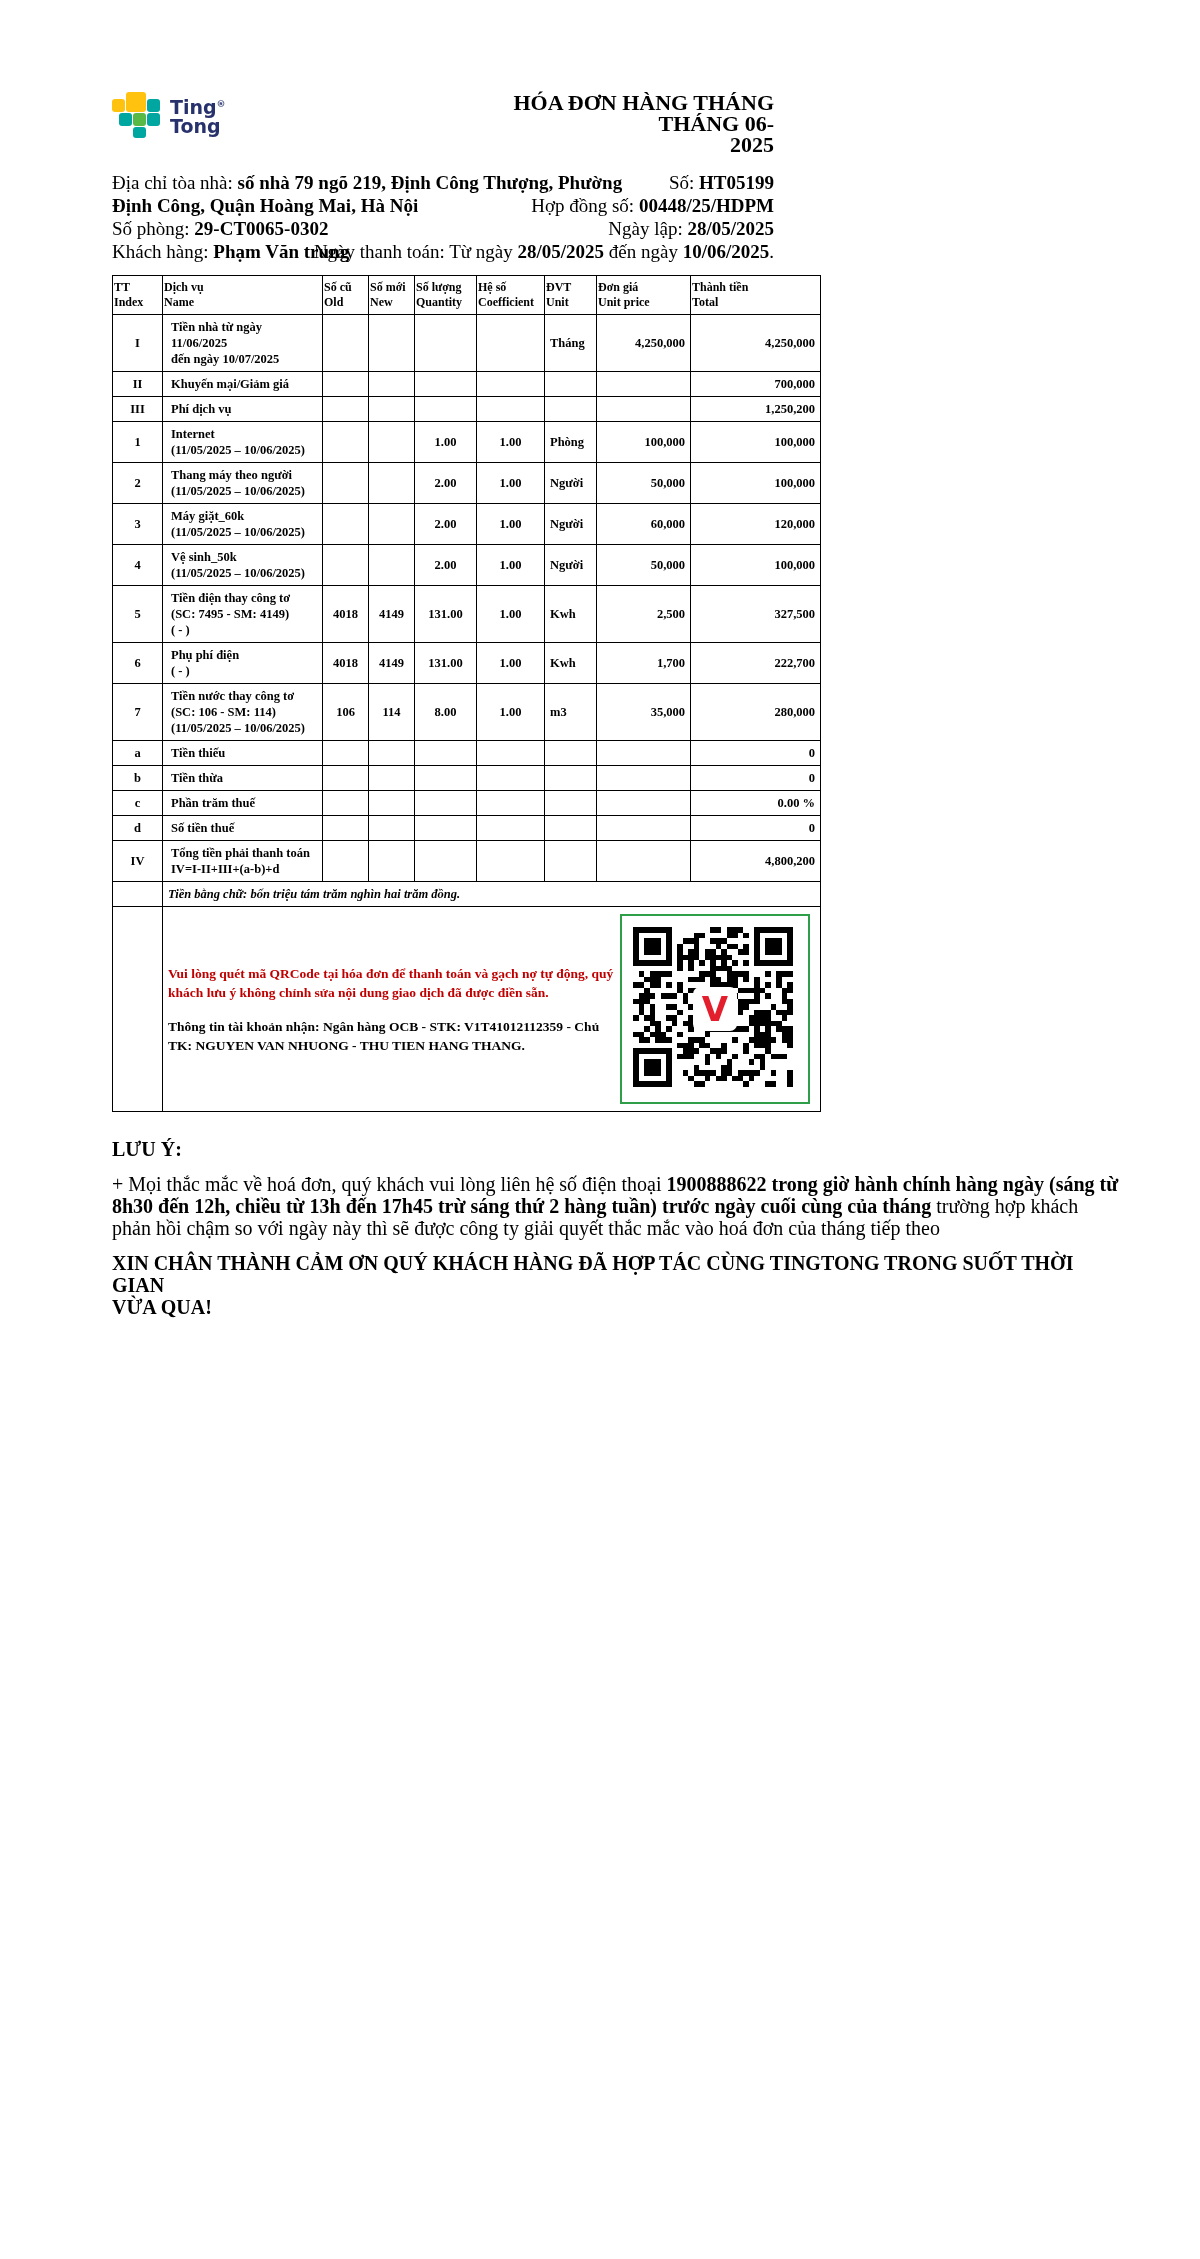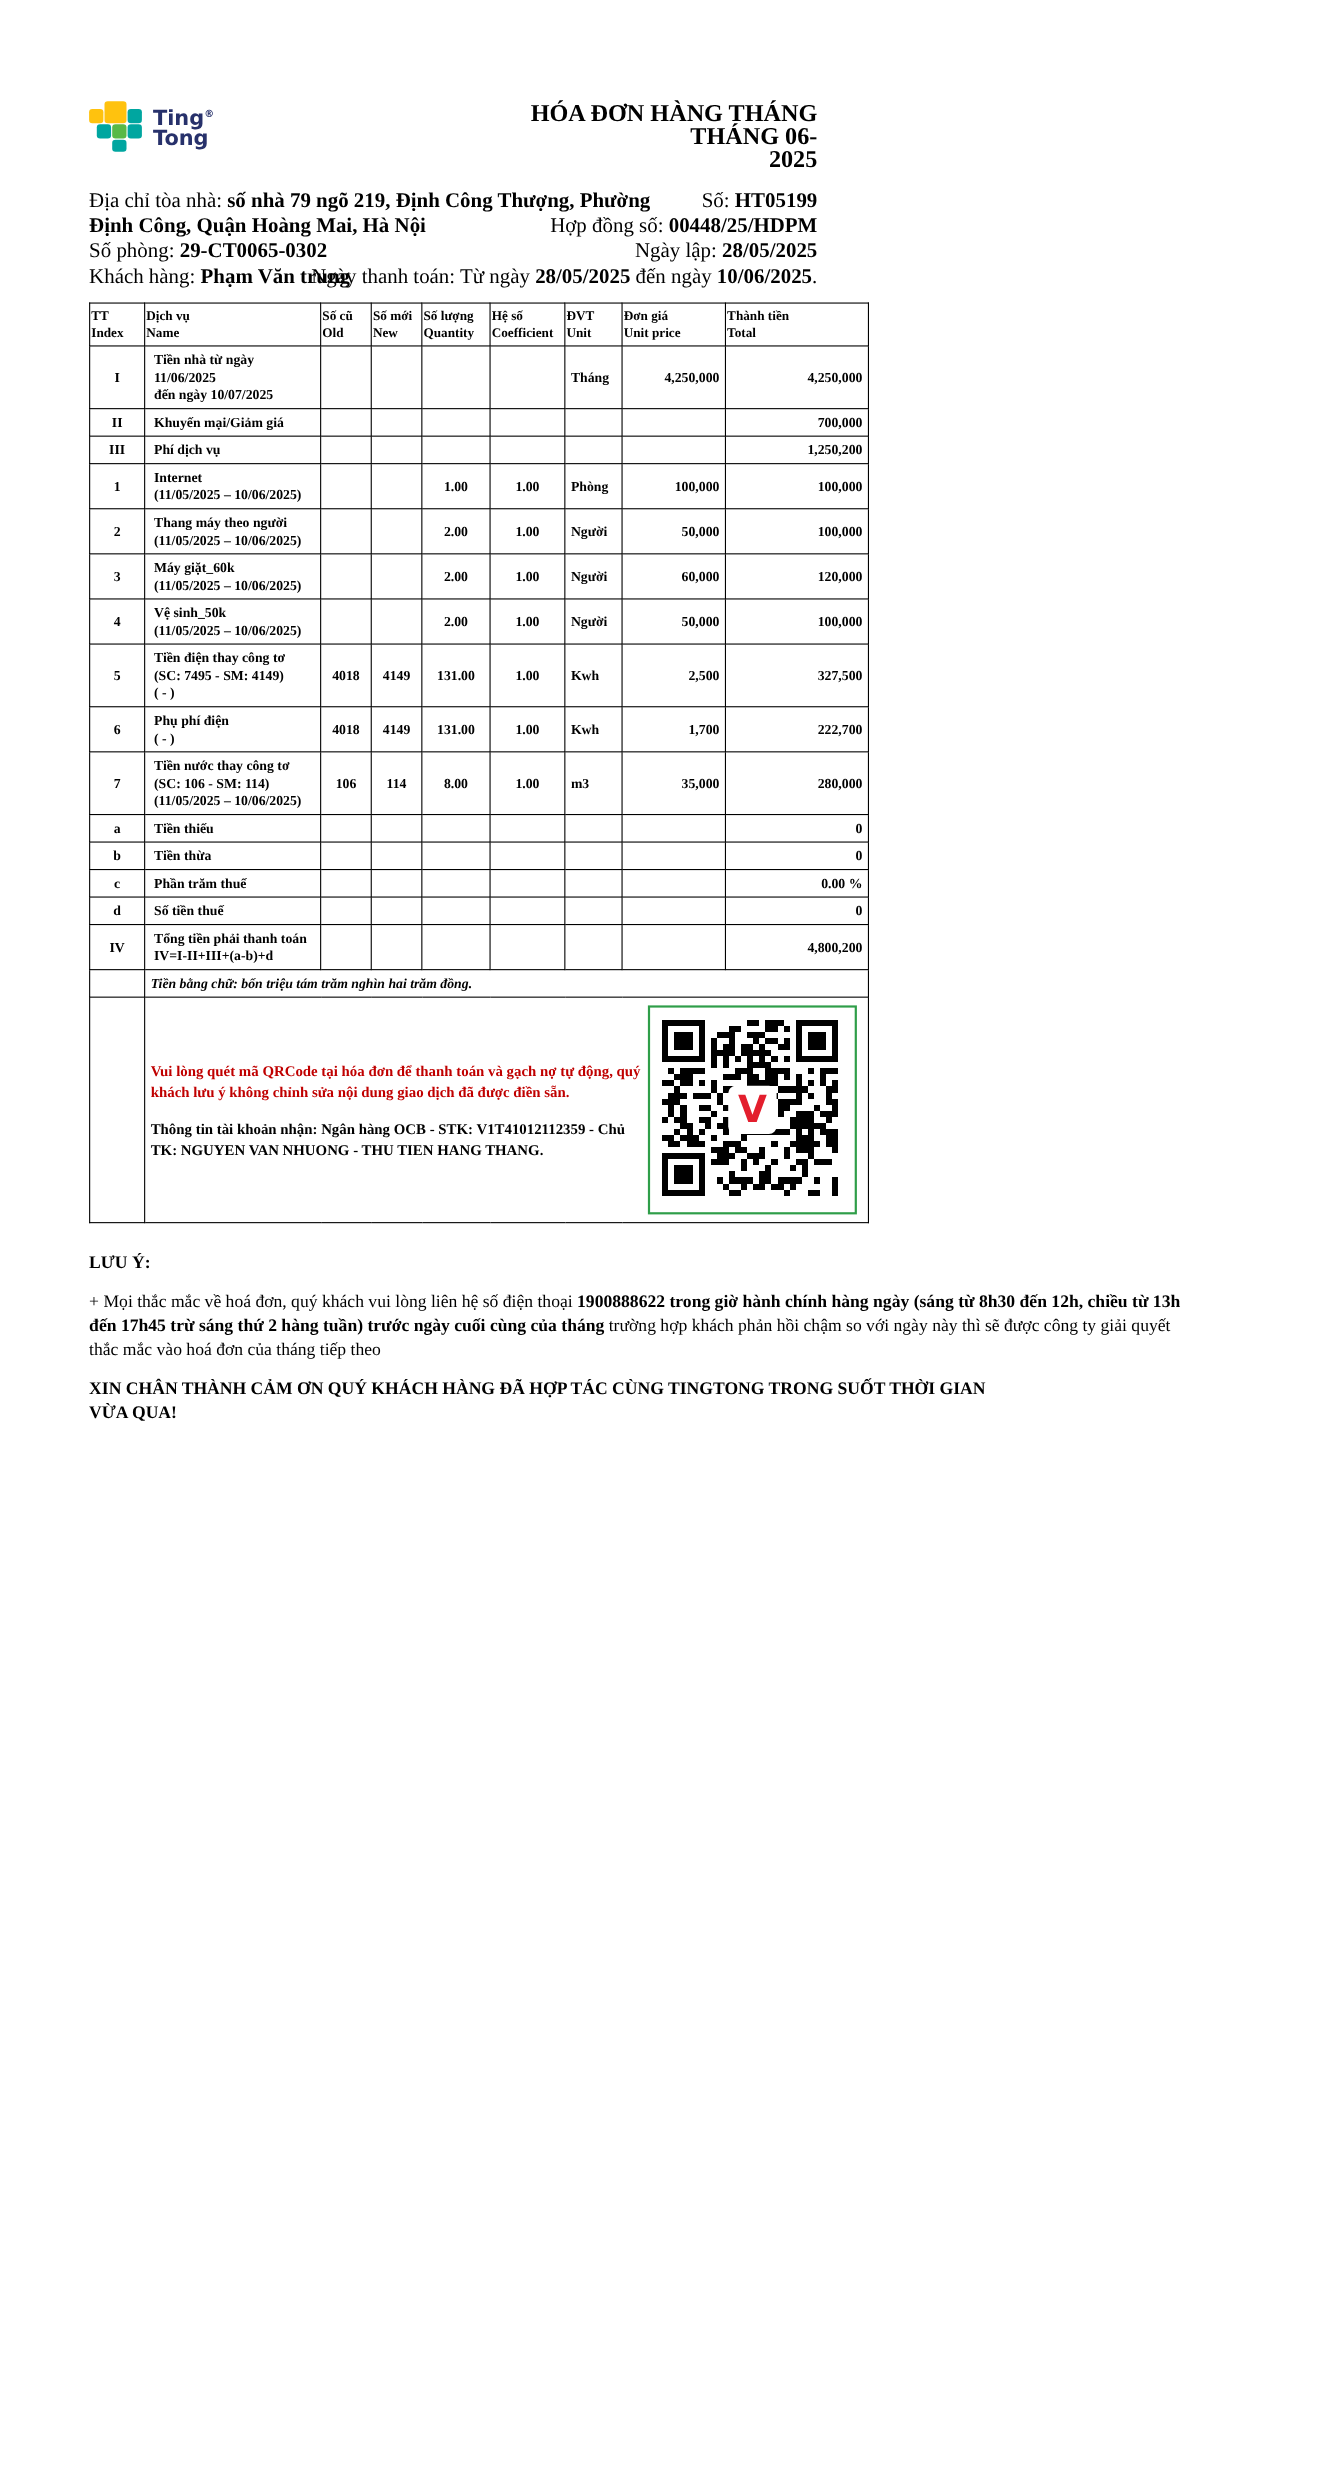--- a/index.html
+++ b/index.html
@@ -1,21 +1,21 @@
 <!DOCTYPE html>
 <html><head>
 <meta charset="utf-8">
 <style>
   html,body{margin:0;padding:0;}
   body{
     width:1200px;height:2259px;background:#ffffff;position:relative;
     font-family:"Liberation Serif","DejaVu Serif",serif;color:#000;
     -webkit-font-smoothing:antialiased;
   }
-  .content{position:absolute;left:81px;top:92px;width:1008px;}
+  .content{position:absolute;left:112px;top:92px;width:1008px;}
 
   
   .header-row{width:662px;display:flex;justify-content:space-between;align-items:flex-start;}
   .logo{display:flex;align-items:center;gap:9px;}
   .logo-mark{position:relative;width:49px;height:47px;}
   .logo-mark .px{position:absolute;border-radius:3px;}
   .px-y{background:#FFC20E;} .px-t{background:#00A6A0;} .px-g{background:#58B947;}
   .p1{left:0;top:7px;width:13px;height:13px;}
   .p2{left:14px;top:0;width:20px;height:20px;}
   .p3{left:35px;top:7px;width:13px;height:13px;}
@@ -55,21 +55,21 @@
   .red-note{color:#C00000;margin-bottom:15px !important;}
   .qr-text b{font-weight:bold;}
   .qr-box{position:relative;width:186px;height:186px;border:2px solid #2F9E49;background:#fff;margin-right:5px;flex:none;}
   .qr-box svg{display:block;}
   .qr-logo{position:absolute;left:50%;top:50%;transform:translate(-50%,-50%);
     width:44px;height:44px;background:#fff;border-radius:7px;
     display:flex;align-items:center;justify-content:center;
     font-family:"DejaVu Sans","Liberation Sans",sans-serif;font-weight:bold;font-size:34px;color:#E31E2D;}
 
   
-  .footer{width:1008px;margin-top:26px;font-size:16px;line-height:22px;}
+  .footer{width:1008px;margin-top:26px;font-size:20px;line-height:22px;}
   .footer p{margin:0 0 13px 0;}
   .bold{font-weight:bold;}
   .thanks{white-space:pre-line;}
 </style>
 </head>
 <body>
 
 <div class="content">
 
   <div class="header-row">

